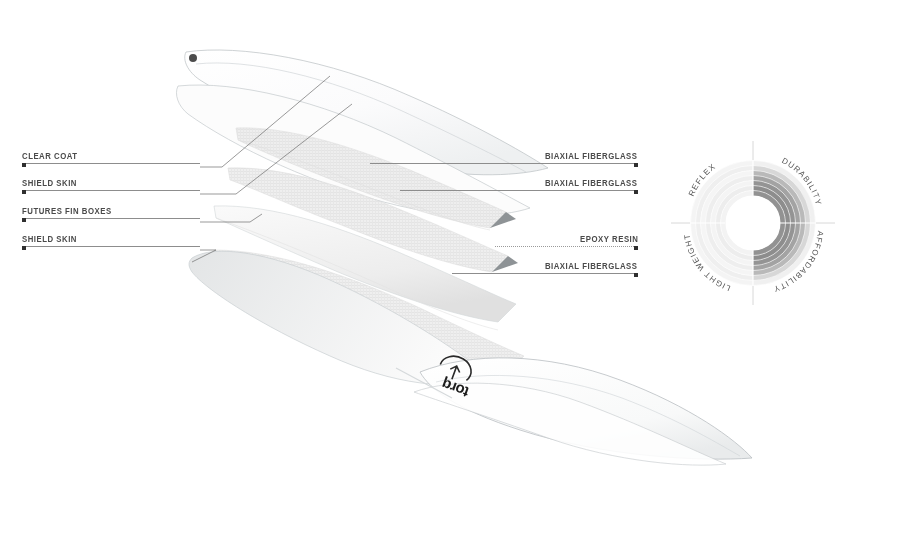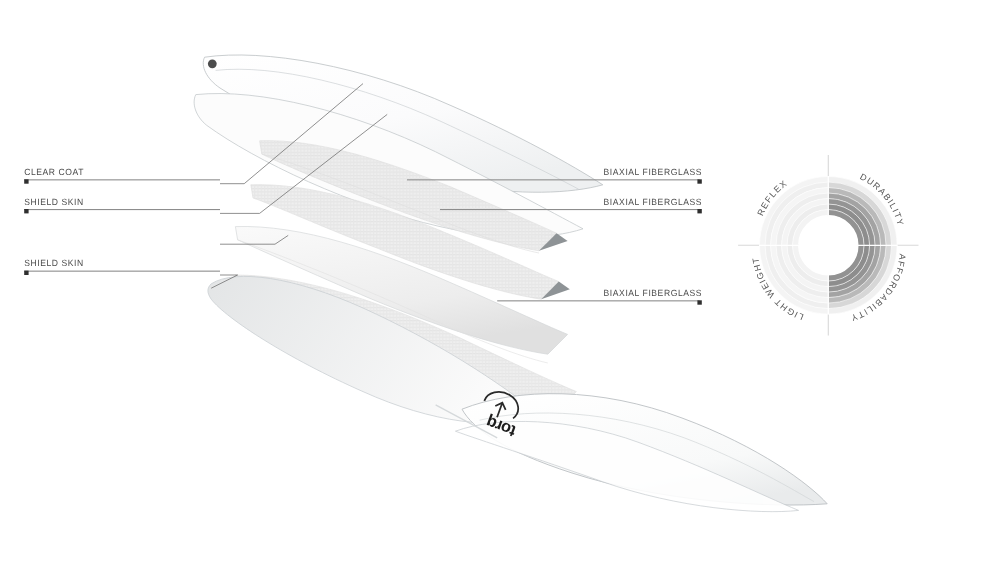--- a/index.html
+++ b/index.html
@@ -1,21 +1,21 @@
 <!DOCTYPE html>
 <html><head>
 <meta charset="utf-8">
 <style>
   html,body{margin:0;padding:0;background:#ffffff;}
   body{width:908px;height:533px;position:relative;overflow:hidden;
        font-family:"Liberation Sans",sans-serif;color:#3a3a3a;}
   #stage{position:absolute;inset:0;width:908px;height:533px;}
 
   
-  .callout{position:absolute;height:22px;}
+  .callout{position:absolute;height:22px;font-weight:bold;}
   .callout .txt{
     position:absolute;bottom:6px;font-size:8.2px;letter-spacing:.55px;
     color:#4a4a4a;white-space:nowrap;line-height:10px;
     transform:scaleX(.95);transform-origin:left bottom;
   }
   .callout.right .txt{transform-origin:right bottom;}
   .leader{position:absolute;bottom:4px;height:1px;background:#8d8d8d;}
   .leader.dotted{background:none;border-top:1px dotted #9a9a9a;height:0;}
   .marker{position:absolute;bottom:1.5px;width:4px;height:4px;background:#2f2f2f;}
 
@@ -136,40 +136,50 @@
     <span class="leader" style="left:0;width:178px;"></span>
     <span class="marker" style="left:0;"></span>
   </div>
 
   <div class="callout" style="left:22px;top:173px;width:180px;">
     <span class="txt">SHIELD SKIN</span>
     <span class="leader" style="left:0;width:178px;"></span>
     <span class="marker" style="left:0;"></span>
   </div>
 
+  <div class="callout" style="left:22px;top:201px;width:180px;">
+    <span class="txt">FUTURES FIN BOXES</span>
+    <span class="leader" style="left:0;width:178px;"></span>
+    <span class="marker" style="left:0;"></span>
+  </div>
 
   <div class="callout" style="left:22px;top:229px;width:180px;">
     <span class="txt">SHIELD SKIN</span>
     <span class="leader" style="left:0;width:178px;"></span>
     <span class="marker" style="left:0;"></span>
   </div>
 
   <div class="callout right" style="left:370px;top:146px;width:268px;">
     <span class="txt" style="right:0;left:auto;">BIAXIAL FIBERGLASS</span>
     <span class="leader" style="left:0;width:266px;"></span>
     <span class="marker" style="right:0;"></span>
   </div>
 
   <div class="callout right" style="left:400px;top:173px;width:238px;">
     <span class="txt" style="right:0;left:auto;">BIAXIAL FIBERGLASS</span>
     <span class="leader" style="left:0;width:236px;"></span>
     <span class="marker" style="right:0;"></span>
   </div>
 
 
+  <div class="callout right" style="left:495px;top:229px;width:143px;">
+    <span class="txt" style="right:0;left:auto;">EPOXY RESIN</span>
+    <span class="leader dotted" style="left:0;width:141px;"></span>
+    <span class="marker" style="right:0;"></span>
+  </div>
 
   <div class="callout right" style="left:452px;top:256px;width:186px;">
     <span class="txt" style="right:0;left:auto;">BIAXIAL FIBERGLASS</span>
     <span class="leader" style="left:0;width:184px;"></span>
     <span class="marker" style="right:0;"></span>
   </div>
 
   <svg id="ringchart" viewBox="0 0 180 180">
     <defs>
       <path id="arcReflex" d="M 26,86 A 64,64 0 0 1 74,25" fill="none"></path>

